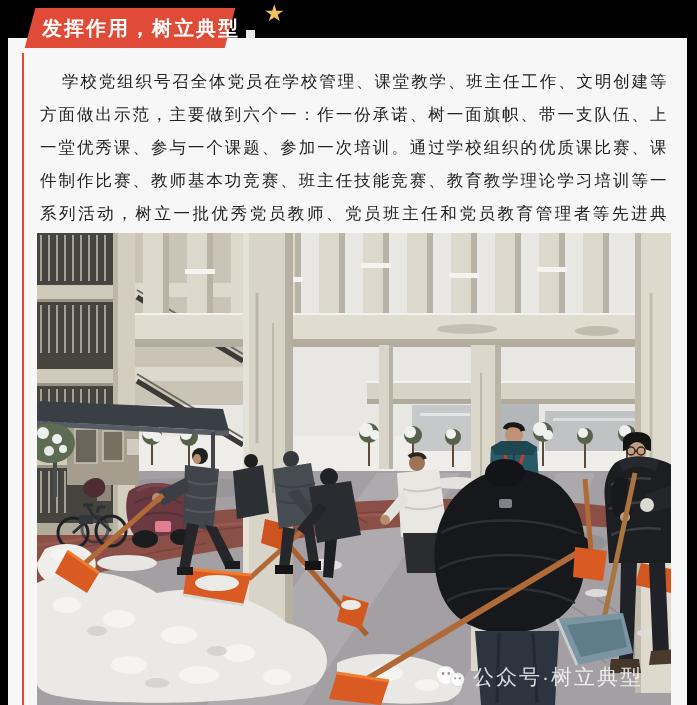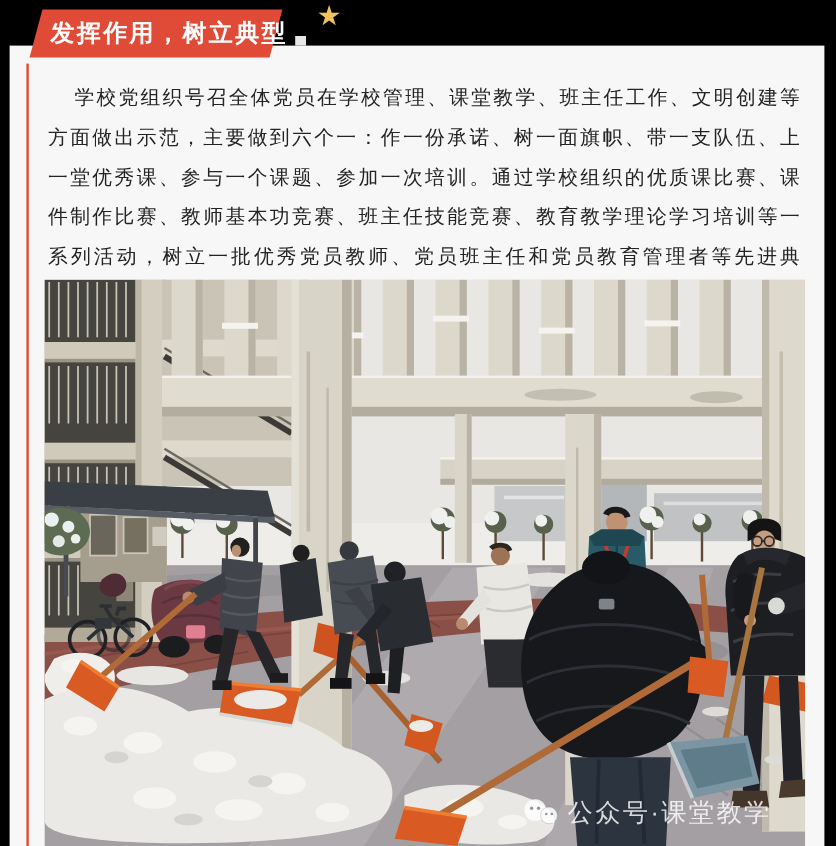--- a/index.html
+++ b/index.html
@@ -412,17 +412,17 @@
         <svg class="wm-icon" width="30" height="24" viewBox="0 0 30 24">
           <circle cx="10" cy="10" r="9" fill="#ffffff"></circle>
           <circle cx="7" cy="8.5" r="1.4" fill="#8e8b8d"></circle>
           <circle cx="12.8" cy="8.5" r="1.4" fill="#8e8b8d"></circle>
           <path d="M5,18 L8.5,15.8 L4.5,14.6 Z" fill="#ffffff"></path>
           <circle cx="21.5" cy="14.5" r="7" fill="#ffffff" stroke="rgba(130,130,130,0.35)" stroke-width="0.8"></circle>
           <circle cx="19.2" cy="13.3" r="1.1" fill="#8e8b8d"></circle>
           <circle cx="23.8" cy="13.3" r="1.1" fill="#8e8b8d"></circle>
           <path d="M25.5,21 L22.5,19.2 L26.5,18.2 Z" fill="#ffffff"></path>
         </svg>
-        <span class="wm-text">公众号·课堂教学</span>
+        <span class="wm-text">公众号·树立典型</span>
       </figcaption>
     </figure>
   </div>
 </div>
 
 </body></html>

